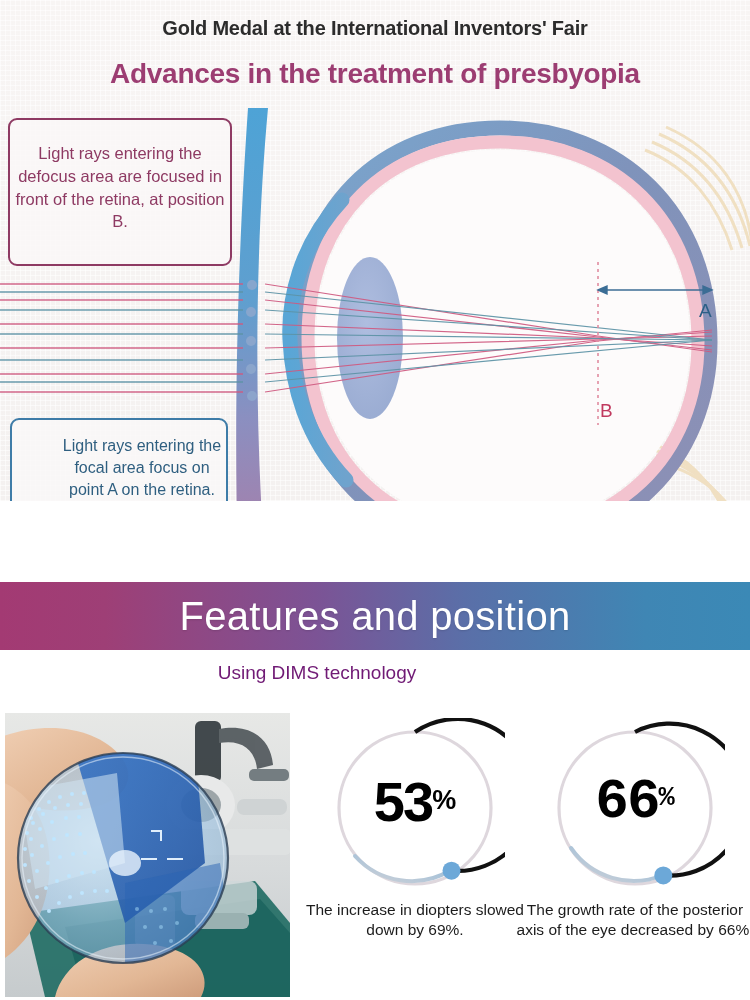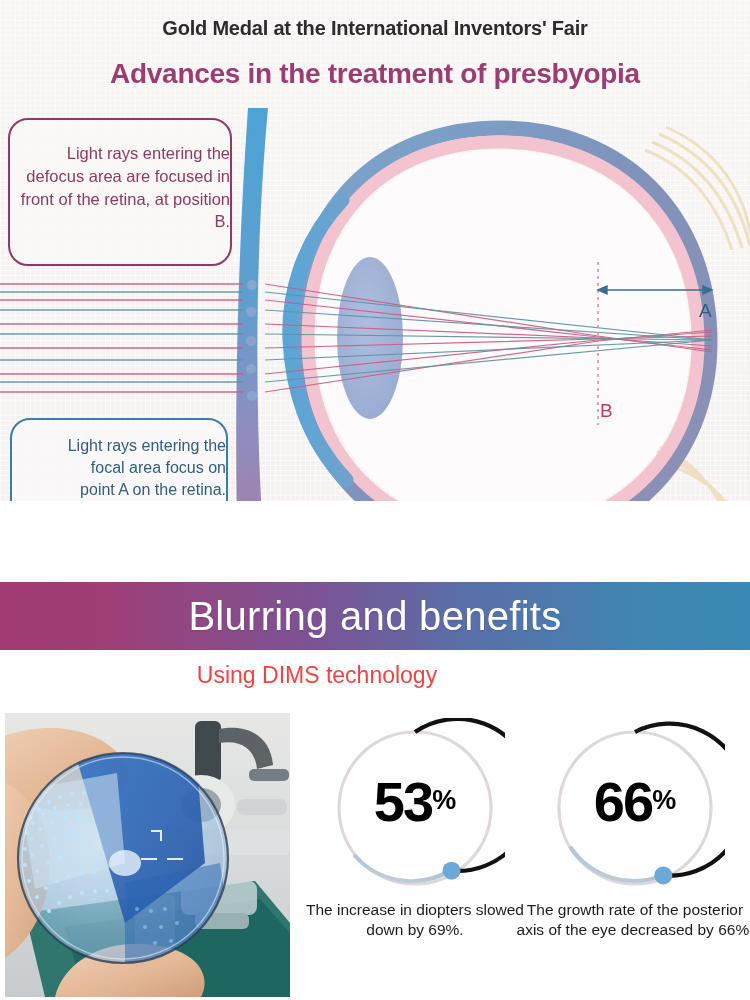--- a/index.html
+++ b/index.html
@@ -29,23 +29,23 @@
   }
   .headline2{
     font-size:28px;font-weight:bold;color:#9c3d72;letter-spacing:-.3px;
     margin-top:20px;line-height:1.1;
   }
 
   .eye-svg{position:absolute;left:0;top:0;width:750px;height:575px;}
 
   
   .callout{
-    position:absolute;box-sizing:border-box;border-radius:20px;
+    position:absolute;box-sizing:border-box;border-radius:9px;
     background:rgba(250,248,248,.82);
-    text-align:right;z-index:7;
+    text-align:center;z-index:7;
   }
   .callout-top{
     left:8px;top:118px;width:224px;height:148px;
     border:2px solid #8e3a63;color:#8e3a63;
     padding-top:22px;font-size:16.5px;line-height:1.38;
   }
   .callout-bottom{
     left:10px;top:418px;width:218px;height:108px;
     border:2px solid #3e7ca8;color:#2f5f80;
     padding-top:15px;font-size:16px;line-height:1.38;padding-left:46px;
@@ -62,35 +62,35 @@
     position:absolute;left:0;top:582px;width:750px;height:68px;
     background:linear-gradient(90deg,#a33a73 0%,#9e3f76 14%,#7c5395 42%,#5a6fa8 62%,#3f86b4 86%,#3b89b6 100%);
     display:flex;align-items:center;justify-content:center;
   }
   .features-banner-text{
     color:#ffffff;font-size:40px;line-height:1;letter-spacing:.3px;
     text-shadow:0 1px 2px rgba(0,0,0,.12);
   }
   .subtitle{
     position:absolute;left:0;top:662px;width:634px;text-align:center;
-    font-size:23px;color:#ef4444;
+    font-size:19px;color:#701a75;
   }
 
   
   .bottom-row{position:absolute;left:0;top:710px;width:750px;height:290px;}
 
   .lens-photo{
     position:absolute;left:5px;top:3px;width:285px;height:284px;
     overflow:hidden;background:#b9c2c4;
   }
   .lens-photo svg{display:block;}
 
   .donut{position:absolute;width:180px;height:180px;}
   .donut-1{left:325px;top:8px;}
-  .donut-2{left:545px;top:8px;}
+  .donut-2{left:545px;top:8px;font-family:Liberation Mono, monospace;}
   .donut svg{display:block;}
   .donut-label{
     position:absolute;left:0;top:56px;width:180px;text-align:center;
     font-size:56px;font-weight:bold;color:#000;line-height:1;
     letter-spacing:-2px;
   }
   .donut-label .pct{font-size:27px;font-weight:bold;letter-spacing:0;vertical-align:12px;}
 
   .caption{
     position:absolute;width:240px;text-align:center;
@@ -226,21 +226,21 @@
     </div>
     <div class="callout callout-bottom">
       <span>Light rays entering the focal area focus on point A on the retina.</span>
     </div>
 
     <div class="pt-a">A</div>
     <div class="pt-b">B</div>
   </div>
 
   <div class="features-banner">
-    <div class="features-banner-text">Blurring and benefits</div>
+    <div class="features-banner-text">Features and position</div>
   </div>
   <div class="subtitle">Using DIMS technology</div>
 
   <div class="bottom-row">
 
     <div class="lens-photo">
       <svg width="285" height="284" viewBox="0 0 285 284">
         <defs>
           <linearGradient id="bgTop" x1="0" y1="0" x2="0" y2="1">
             <stop offset="0%" stop-color="#e7e8e6"></stop>

